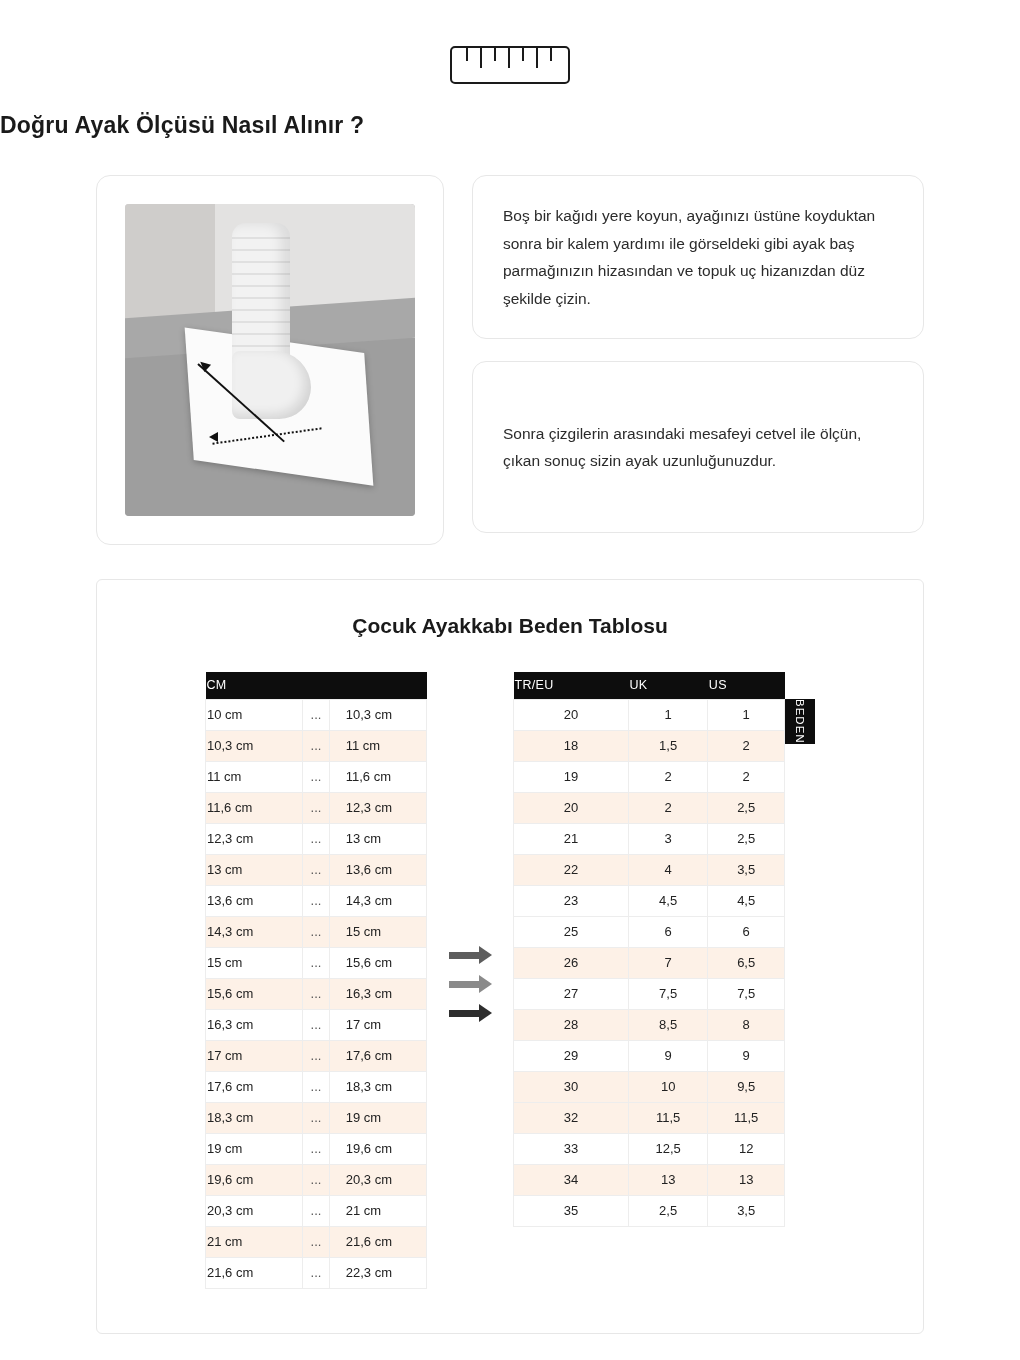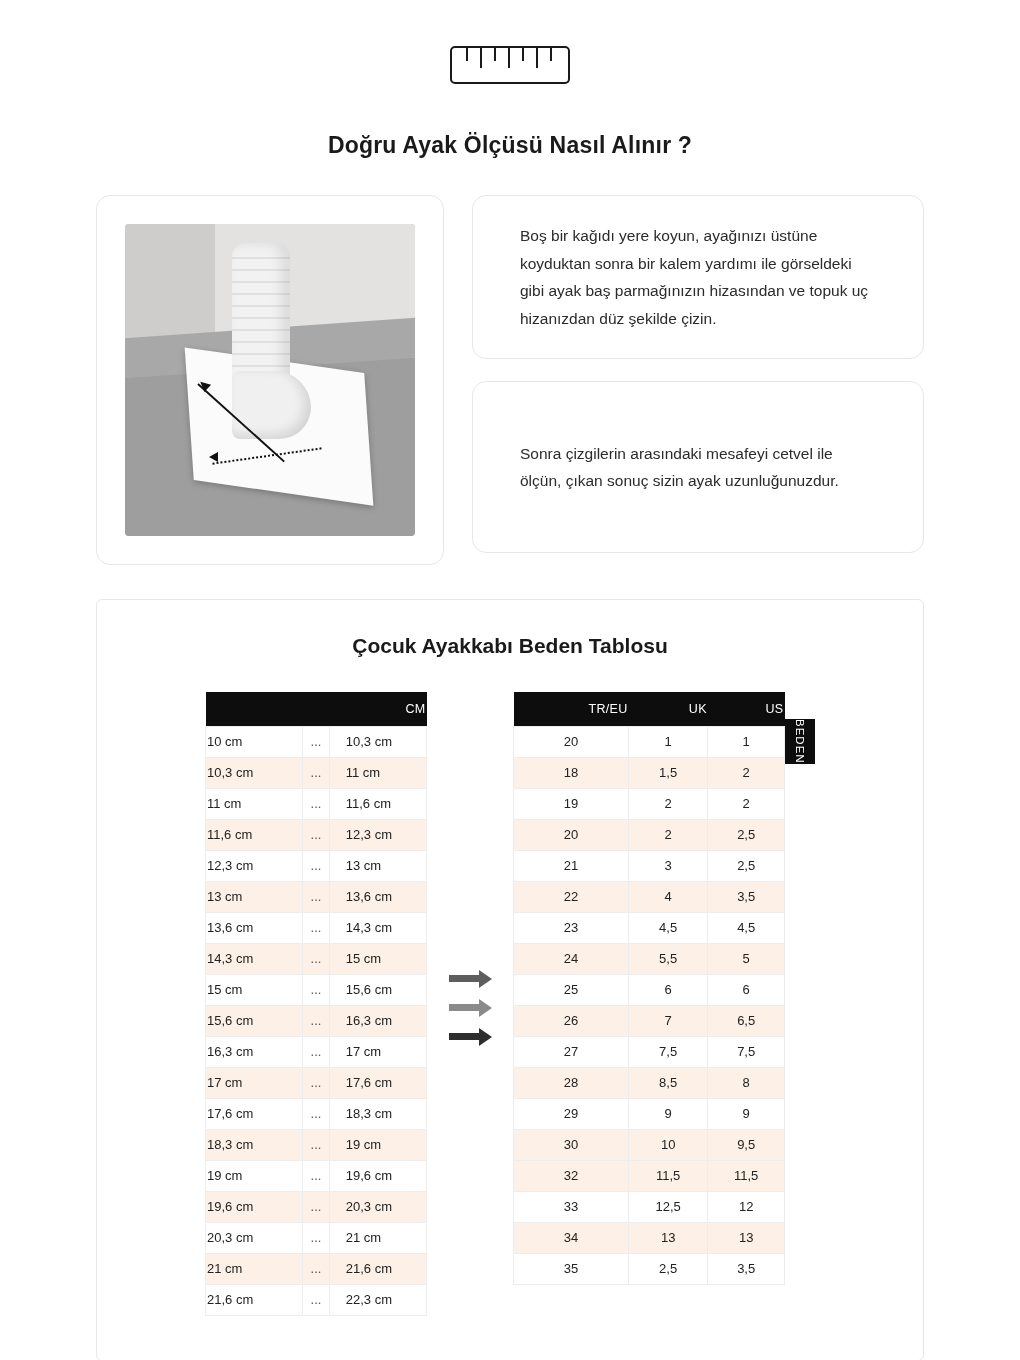--- a/index.html
+++ b/index.html
@@ -35,25 +35,25 @@
   }
   .ruler .tick {
     position: absolute;
     top: 0;
     width: 2px;
     background: #1a1a1a;
   }
 
   
   .main-title {
-    text-align: center;
+    text-align: left;
     font-size: 23px;
     font-weight: bold;
     color: #1a1a1a;
-    margin-top: 48px;
+    margin-top: 28px;
     letter-spacing: .2px;
   }
 
   
   .top-row {
     display: flex;
     gap: 28px;
     padding: 0 96px;
     margin-top: 36px;
     align-items: flex-start;
@@ -169,21 +169,21 @@
     border-right: 9px solid #111;
   }
 
   .texts {
     display: flex;
     flex-direction: column;
     gap: 22px;
     flex: 1;
   }
   .text-card {
-    padding: 26px 47px;
+    padding: 26px 30px;
     font-size: 15.5px;
     line-height: 1.78;
     color: #2b2b2b;
   }
   .text-card.first { min-height: 142px; }
   .text-card.second { min-height: 172px; display: flex; align-items: center; }
 
   
   .table-card {
     margin: 34px 96px 0 96px;
@@ -208,22 +208,22 @@
     font-size: 13px;
     color: #222;
   }
   .cm-table { width: 222px; }
   .size-table { width: 272px; padding-left: 8px; }
   thead th {
     background: #0d0d0d;
     color: #fff;
     font-weight: normal;
     font-size: 12.5px;
-    height: 34px;
-    text-align: right;
+    height: 27px;
+    text-align: left;
     letter-spacing: .3px;
   }
   tbody td {
     height: 31px;
     text-align: center;
     border: 1px solid #ededed;
     background: #fff;
   }
   tbody tr.alt td { background: #fdf1e7; }
   .cm-table td.left { text-align: left; padding-right: 16px; width: 44%; }
@@ -494,25 +494,20 @@
             <tr class="alt">
               <td>22</td>
               <td>4</td>
               <td>3,5</td>
             </tr>
             <tr>
               <td>23</td>
               <td>4,5</td>
               <td>4,5</td>
             </tr>
-            <tr class="alt">
-              <td>24</td>
-              <td>5,5</td>
-              <td>5</td>
-            </tr>
             <tr>
               <td>25</td>
               <td>6</td>
               <td>6</td>
             </tr>
             <tr class="alt">
               <td>26</td>
               <td>7</td>
               <td>6,5</td>
             </tr>

